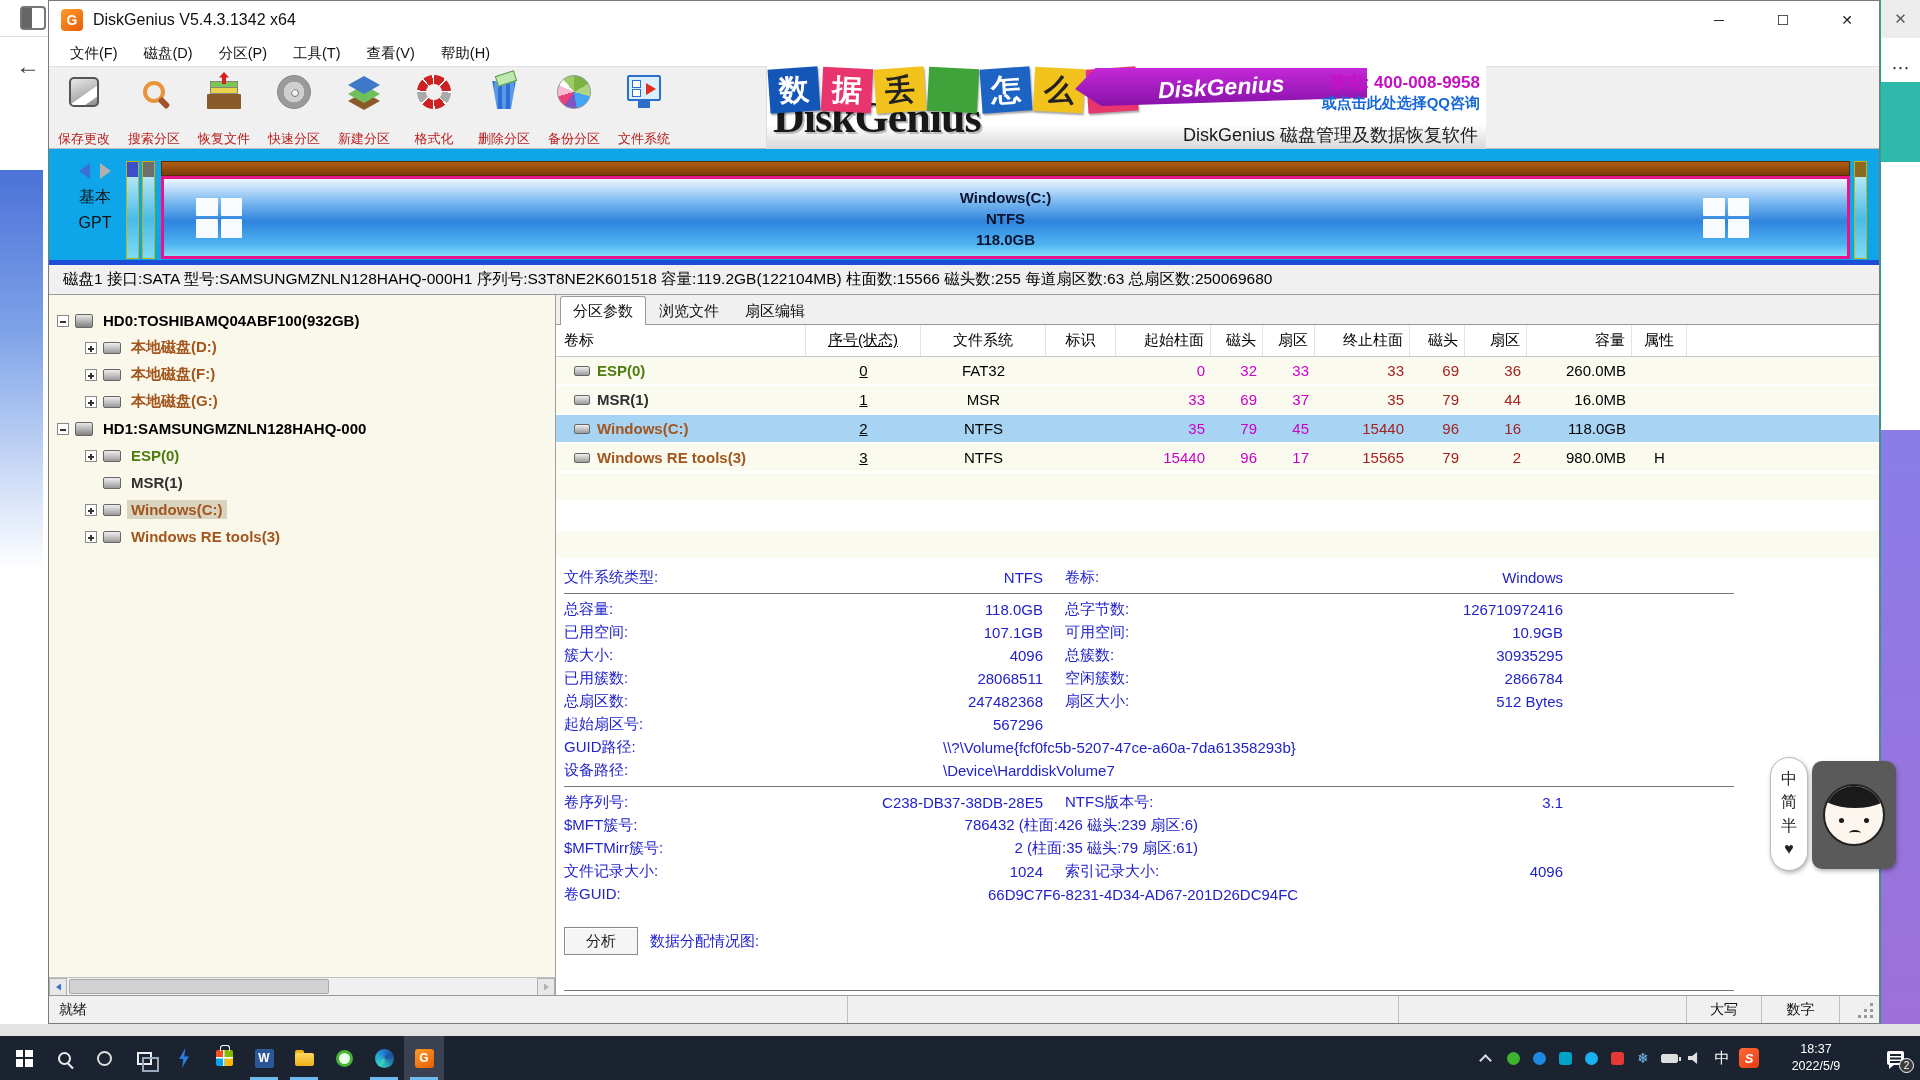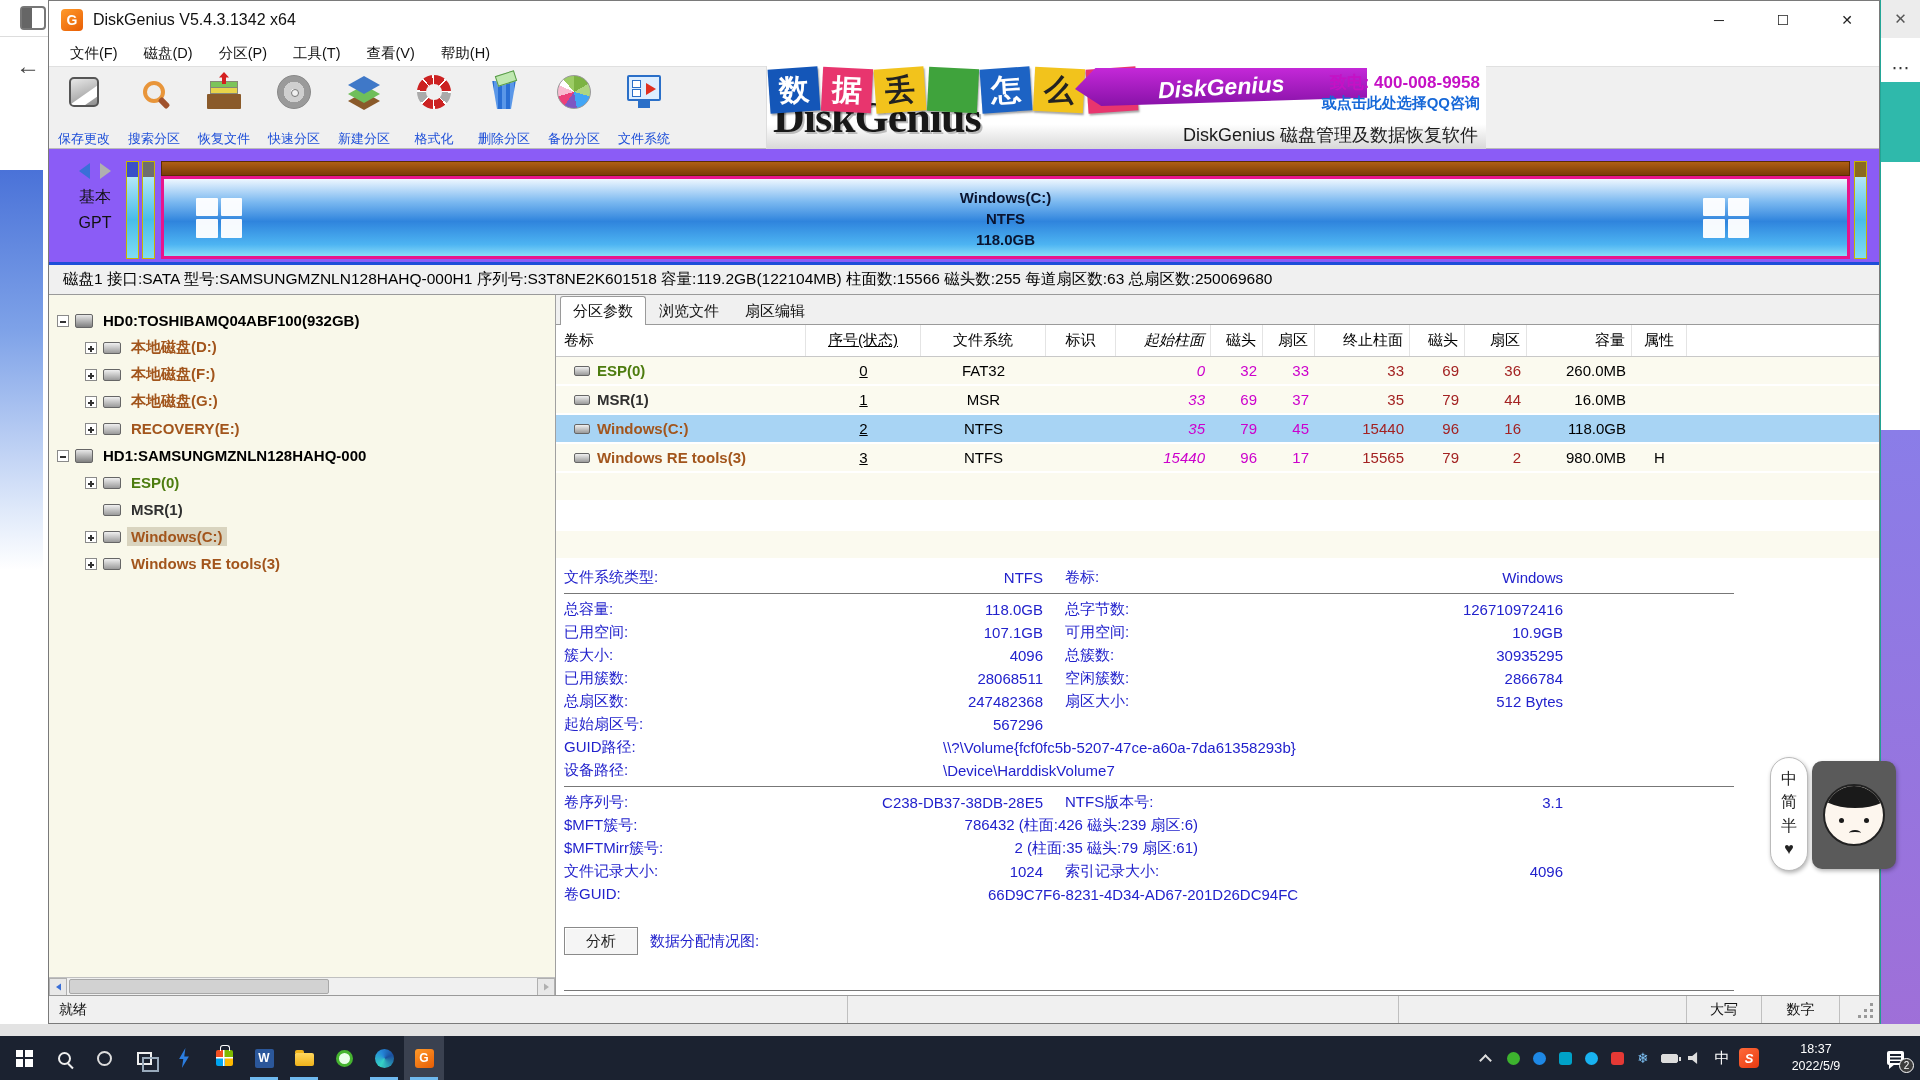--- a/index.html
+++ b/index.html
@@ -44,21 +44,21 @@
 
   .menubar { height:28px; background:#fff; border-bottom:1px solid #e0e0e0; display:flex;
     align-items:center; padding-left:8px; flex-shrink:0; }
   .menu-item { padding:0 13px; font-size:14.5px; color:#111; height:24px; line-height:24px; }
 
   
   .toolbar { height:82px; background:#f0f0f0; border-bottom:1px solid #bbb; display:flex;
     position:relative; flex-shrink:0; }
   .tb-btn { width:70px; display:flex; flex-direction:column; align-items:center; padding-top:5px; }
   .tb-icon { width:44px; height:44px; display:flex; align-items:center; justify-content:center; position:relative; }
-  .tb-label { font-size:13px; color:#1d4ed8; margin-top:18px; white-space:nowrap;font-family:Liberation Serif, serif; }
+  .tb-label { font-size:13px; color:#b91c1c; margin-top:18px; white-space:nowrap;font-family:Liberation Serif, serif; }
 
   .i-save { width:30px; height:30px; border:2px solid #555; border-radius:5px;
     background:linear-gradient(160deg,#e8e8e8,#8f8f8f); position:relative; overflow:hidden; }
   .i-save-stripe { position:absolute; left:-6px; top:14px; width:46px; height:9px; background:#fff; transform:rotate(-35deg); }
   .i-mag { width:22px; height:22px; border:4px solid #e8953a; border-radius:50%; background:#eee; position:relative; }
   .i-mag-handle { position:absolute; right:-9px; bottom:-7px; width:12px; height:6px; background:#a0522d; transform:rotate(45deg); border-radius:2px; }
   .i-box { width:36px; height:34px; position:relative; }
   .i-box::after { content:""; position:absolute; bottom:0; left:1px; width:34px; height:15px; background:#8a5a2a; border-radius:1px; }
   .i-layer { position:absolute; left:4px; width:28px; height:7px; border:1px solid #887; }
   .i-layer.l1 { top:12px; background:#e8d44a; }
@@ -109,21 +109,21 @@
   .ribbon { position:absolute; left:308px; top:2px; width:292px; height:38px;
     background:linear-gradient(180deg,#c428d8,#8812a8);
     clip-path:polygon(0 55%,7% 0,100% 0,100% 78%,9% 100%); z-index:3;
     display:flex; align-items:center; justify-content:center; }
   .ribbon span { color:#fff; font-style:italic; font-weight:bold; font-size:23px; transform:rotate(-3deg); }
   .banner-phone { position:absolute; right:6px; top:5px; color:#c511c5; font-weight:bold; font-size:17px; z-index:4; }
   .banner-qq { position:absolute; right:6px; top:28px; color:#1668d8; font-weight:bold; font-size:15px; z-index:4; }
   .banner-tagline { position:absolute; right:8px; top:57px; font-size:18px; color:#1a1a1a; z-index:4; }
 
   
-  .partition-area { height:116px; background:#8b5cf6; border-bottom:3px solid #1d4ed8; position:relative; flex-shrink:0; }
+  .partition-area { height:116px; background:#0ea5e9; border-bottom:5px solid #1d4ed8; position:relative; flex-shrink:0; }
   .nav-block { position:absolute; left:18px; top:12px; width:56px; text-align:center; }
   .nav-arrows { display:flex; justify-content:center; gap:10px; height:20px; align-items:center; }
   .arr { width:0; height:0; border-top:8px solid transparent; border-bottom:8px solid transparent; }
   .arr-left { border-right:11px solid #3a6fd8; }
   .arr-right { border-left:11px solid #b0b0b0; }
   .mode-line { font-size:16px; color:#111; margin-top:6px; }
   .bar-strip { position:absolute; left:77px; right:12px; top:12px; height:98px; display:flex; }
   .sliver { width:13px; height:98px; border:1px solid #c8b400; margin-right:3px;
     background:linear-gradient(180deg,#d8f6fc,#49bce8 60%,#7fdcf4); position:relative; flex-shrink:0; }
   .sliver .cap { position:absolute; left:0; top:0; right:0; height:15px; }
@@ -182,21 +182,21 @@
   .t-head { display:flex; height:32px; align-items:center; border-bottom:1px solid #c8c8c8;
     font-size:15px; color:#000; flex-shrink:0; }
   .t-head .cell { border-right:1px solid #e4e4e4; height:100%; display:flex; align-items:center; }
   .t-row { display:flex; height:27px; margin-bottom:2px; align-items:center; background:#fbfaef; font-size:15px; }
   .t-row.selected { background:#a8d4f4; }
   .cell { padding:0 6px; overflow:hidden; white-space:nowrap; }
   .al { justify-content:flex-start; text-align:left; }
   .ac { justify-content:center; text-align:center; }
   .ar { justify-content:flex-end; text-align:right; }
   .w-name{width:250px;} .w-seq{width:115px;text-decoration:underline;} .w-fs{width:125px;} .w-flag{width:70px;}
-  .w-c1{width:95px;font-style:italic;} .w-h1{width:52px;} .w-s1{width:52px;} .w-c2{width:95px;} .w-h2{width:55px;} .w-s2{width:62px;}
+  .w-c1{width:95px;} .w-h1{width:52px;} .w-s1{width:52px;} .w-c2{width:95px;} .w-h2{width:55px;} .w-s2{width:62px;}
   .w-cap{width:105px;} .w-attr{width:55px;} .w-fill{flex:1;}
   .name-cell { display:flex; align-items:center; padding-left:18px; font-weight:bold; }
   .row-icon { width:16px; height:10px; border:1px solid #666; border-radius:2px;
     background:linear-gradient(180deg,#f0f0f0,#9a9a9a); margin-right:7px; flex-shrink:0; }
   .c-start { color:#cc00cc; } .c-end { color:#a32222; } .c-plain { color:#000; }
   .stripe { height:27px; margin-bottom:2px; background:#fbfaef; }
   .stripe.white { background:#fff; }
 
   
   .details { padding-top:6px; font-size:15px; color:#2222cc; }
@@ -511,26 +511,20 @@
               <div class="node-icon"></div>
               <span class="tree-label t-brown">本地磁盘(F:)</span>
             </div>
             <div class="tree-item">
               <div class="indent1"></div>
               <div class="expander plus"></div>
               <div class="node-icon"></div>
               <span class="tree-label t-brown">本地磁盘(G:)</span>
             </div>
             <div class="tree-item">
-              <div class="indent1"></div>
-              <div class="expander plus"></div>
-              <div class="node-icon"></div>
-              <span class="tree-label t-brown">RECOVERY(E:)</span>
-            </div>
-            <div class="tree-item">
               <div class="indent0"></div>
               <div class="expander minus"></div>
               <div class="node-icon disk"></div>
               <span class="tree-label t-black">HD1:SAMSUNGMZNLN128HAHQ-000</span>
             </div>
             <div class="tree-item">
               <div class="indent1"></div>
               <div class="expander plus"></div>
               <div class="node-icon"></div>
               <span class="tree-label t-blue">ESP(0)</span>

